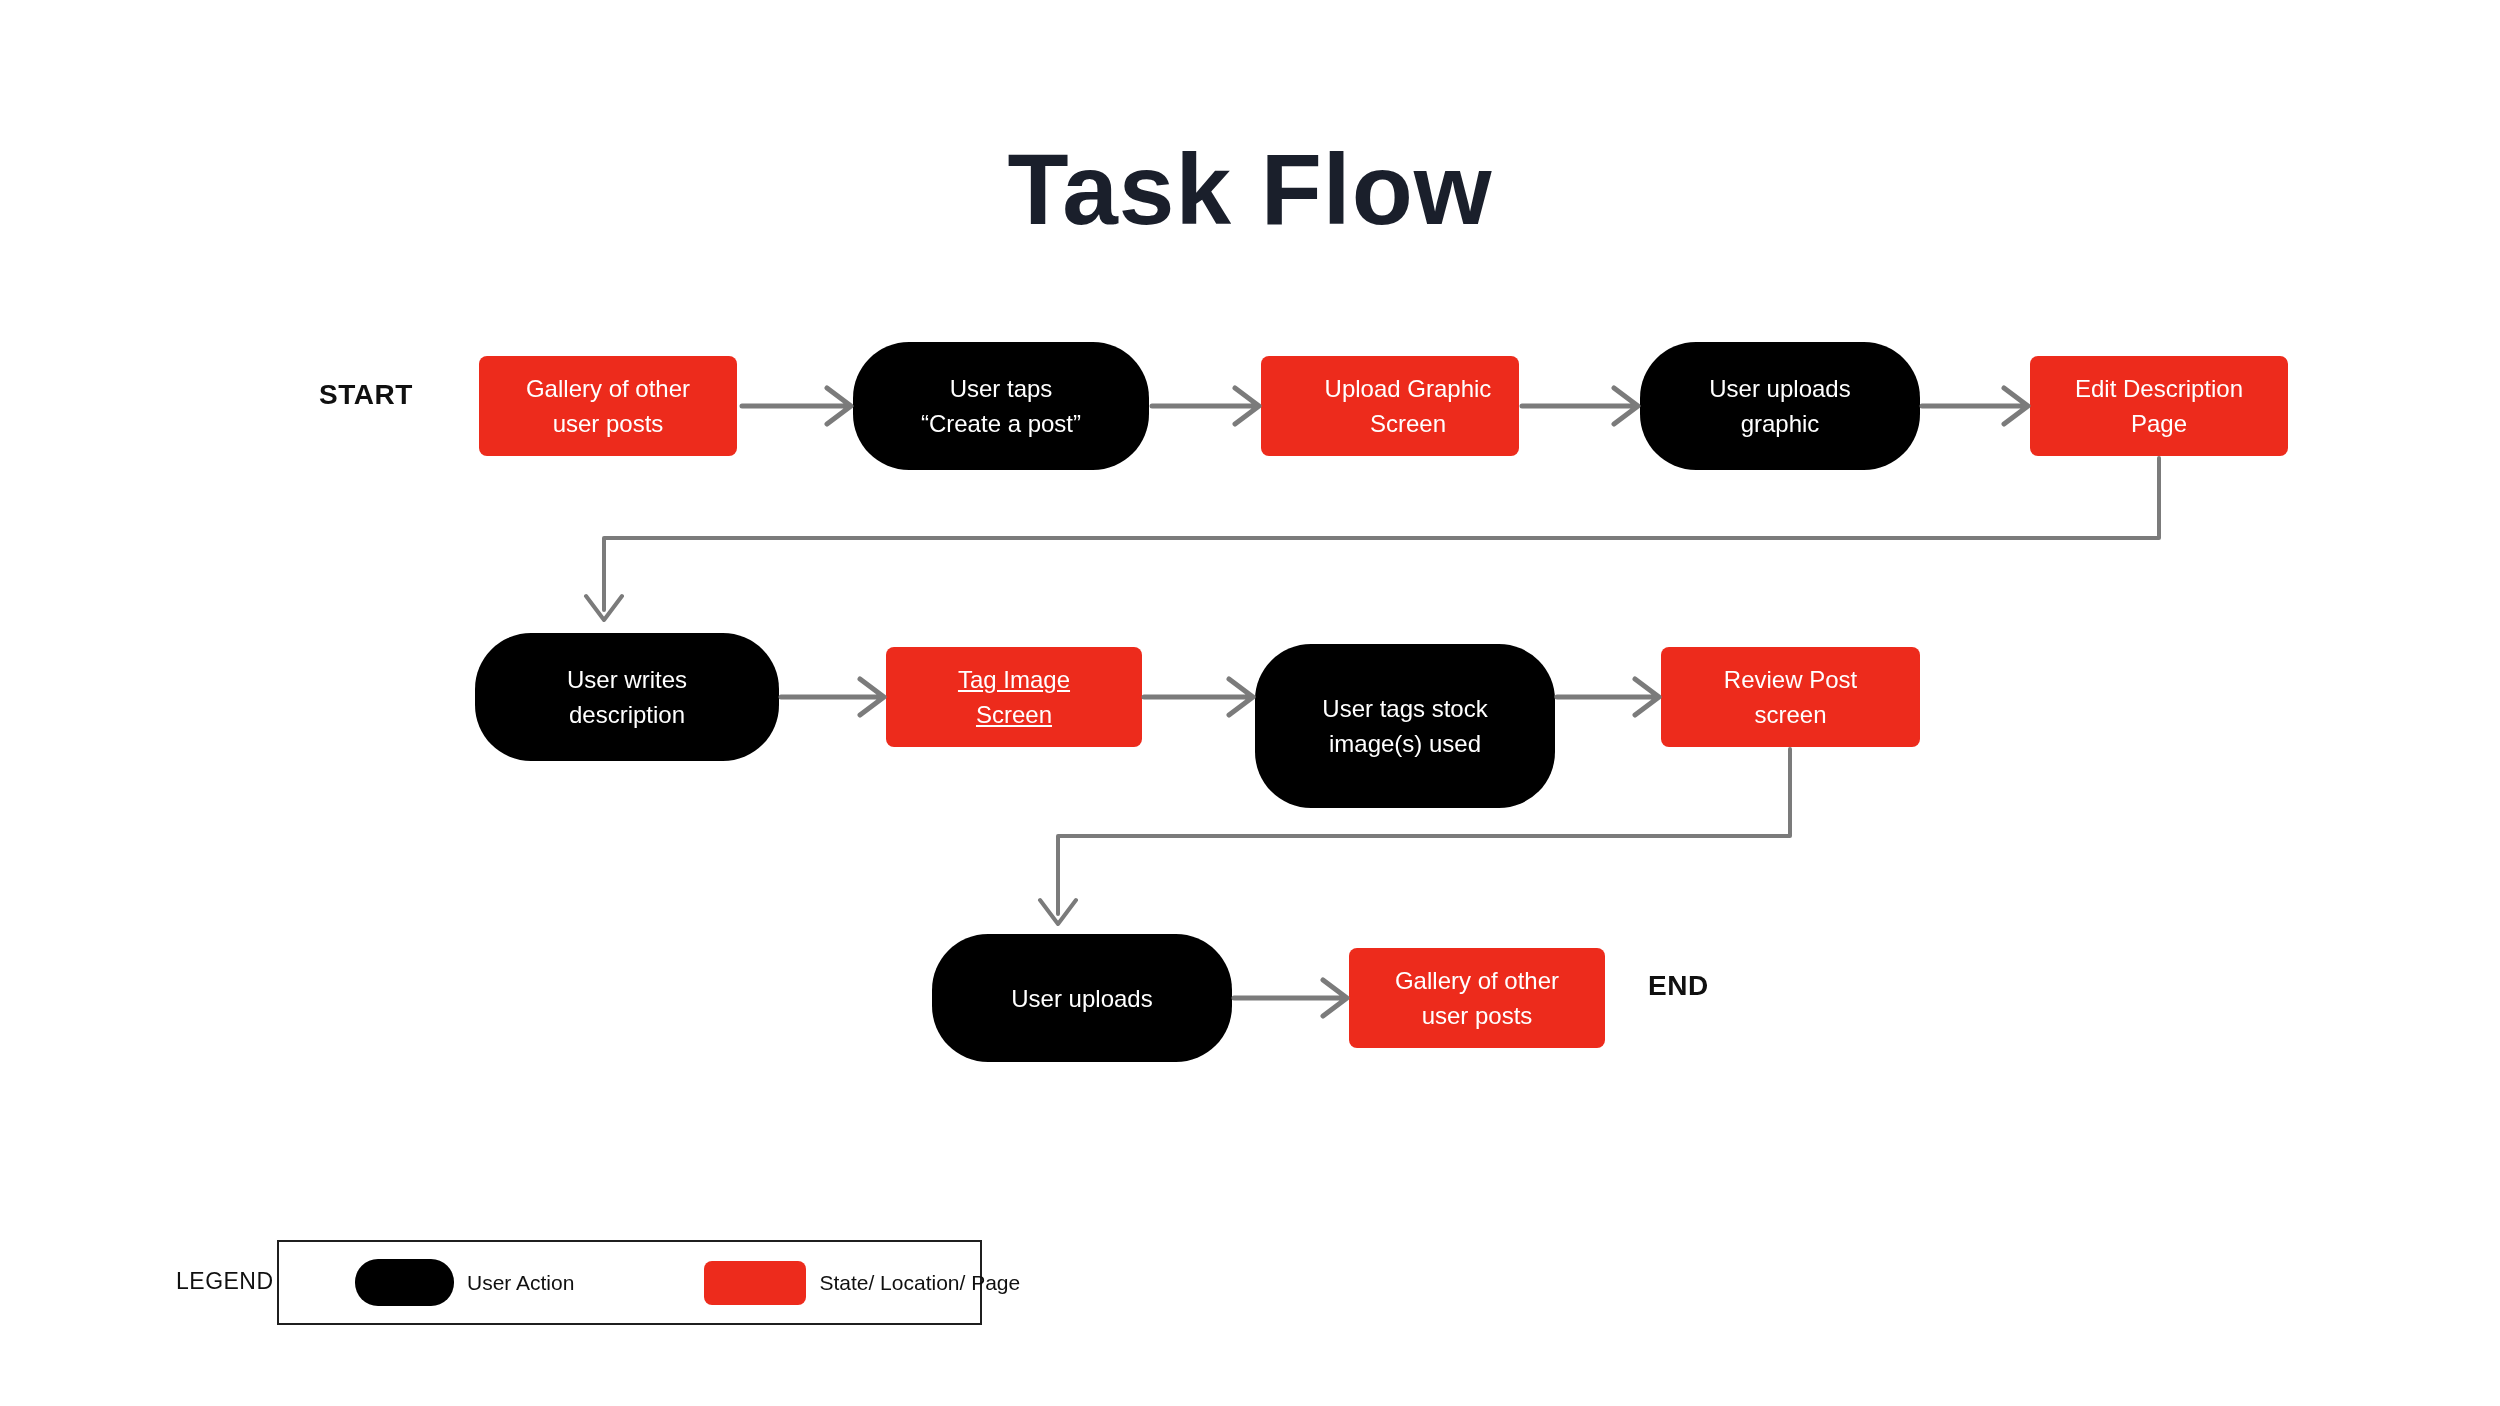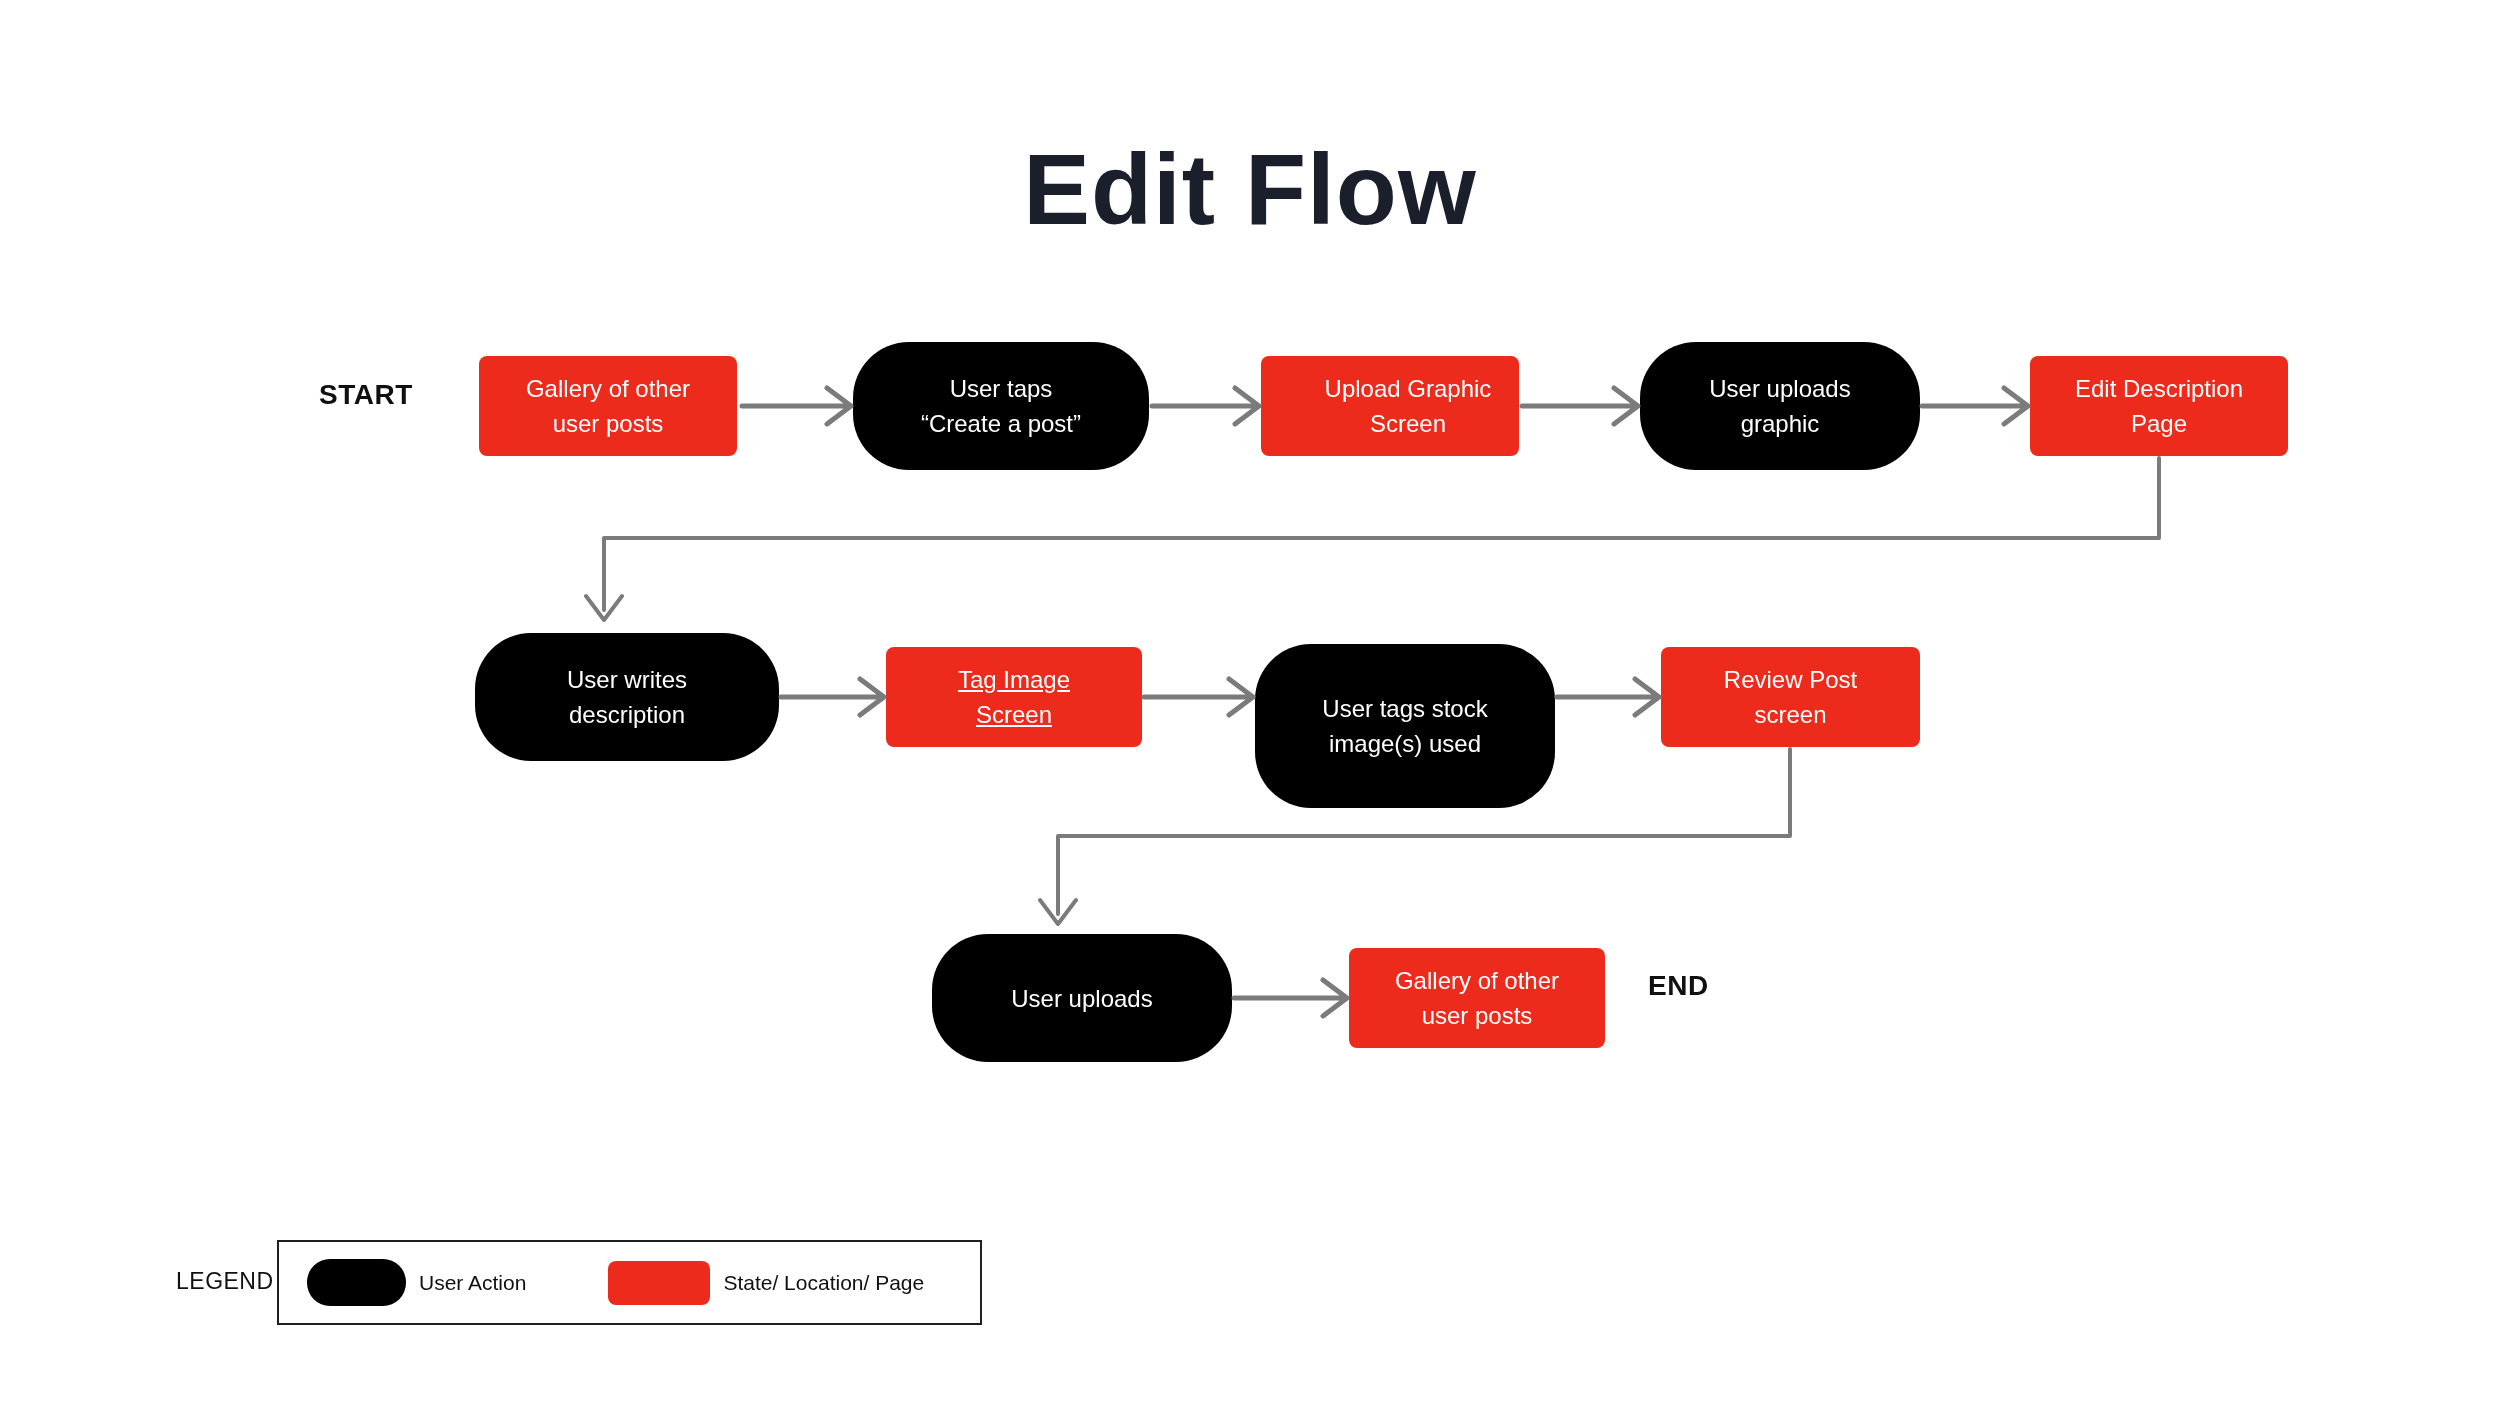--- a/index.html
+++ b/index.html
@@ -77,20 +77,21 @@
     width: 705px;
     height: 85px;
     border: 2px solid #1f1f1f;
     box-sizing: border-box;
     display: flex;
     align-items: center;
   }
   .legend-item {
     display: flex;
     align-items: center;
+    margin-left: 48px;
   }
   .legend-item .item-label {
     font-size: 21px;
     color: #101010;
     margin-left: 13px;
     white-space: nowrap;
   }
   .swatch.action {
     width: 99px;
     height: 47px;
@@ -104,21 +105,21 @@
     background: #ed2b1c;
     border-radius: 8px;
     margin-left: 82px;
   }
 </style>
 </head>
 <body>
 
 <div id="canvas">
 
-  <div class="title">Edit Flow</div>
+  <div class="title">Task Flow</div>
 
   <div class="flow-label" style="left:319px; top:381px;">START</div>
   <div class="flow-label" style="left:1648px; top:972px;">END</div>
 
   <div class="node state" style="left:479px;  top:356px; width:258px; height:100px;">Gallery of other
 user posts</div>
   <div class="node action" style="left:853px;  top:342px; width:296px; height:128px;">User taps
 “Create a post”</div>
   <div class="node state" style="left:1261px; top:356px; width:258px; height:100px;padding-left:36px;">Upload Graphic
 Screen</div>

